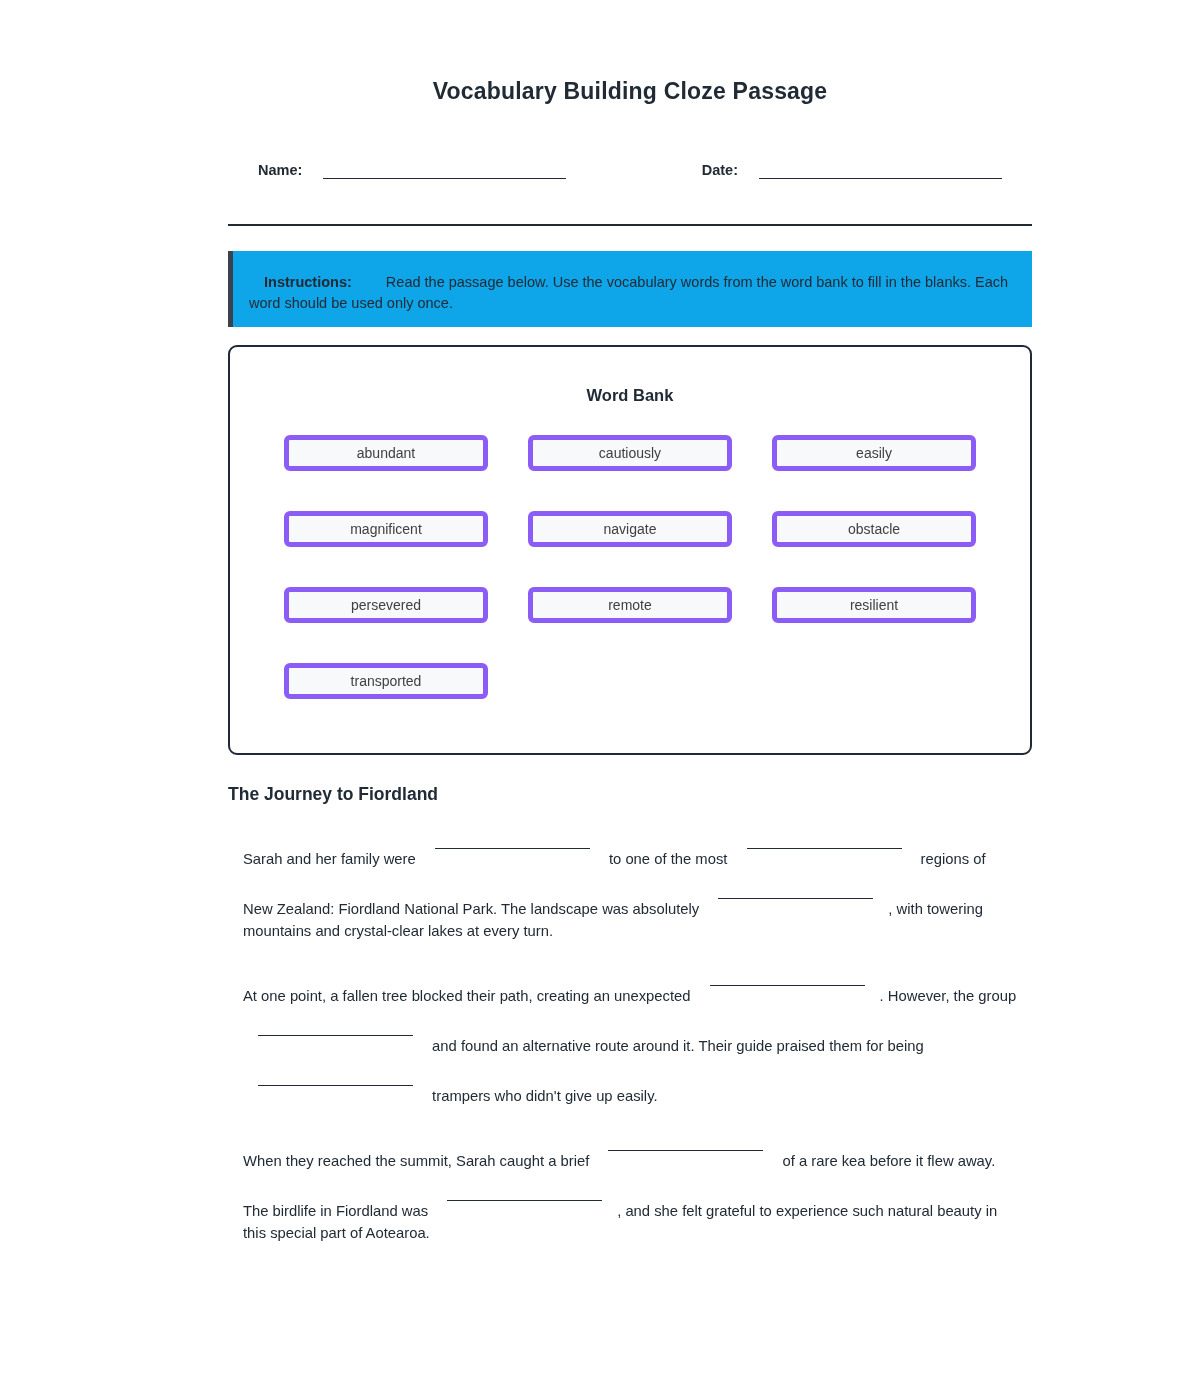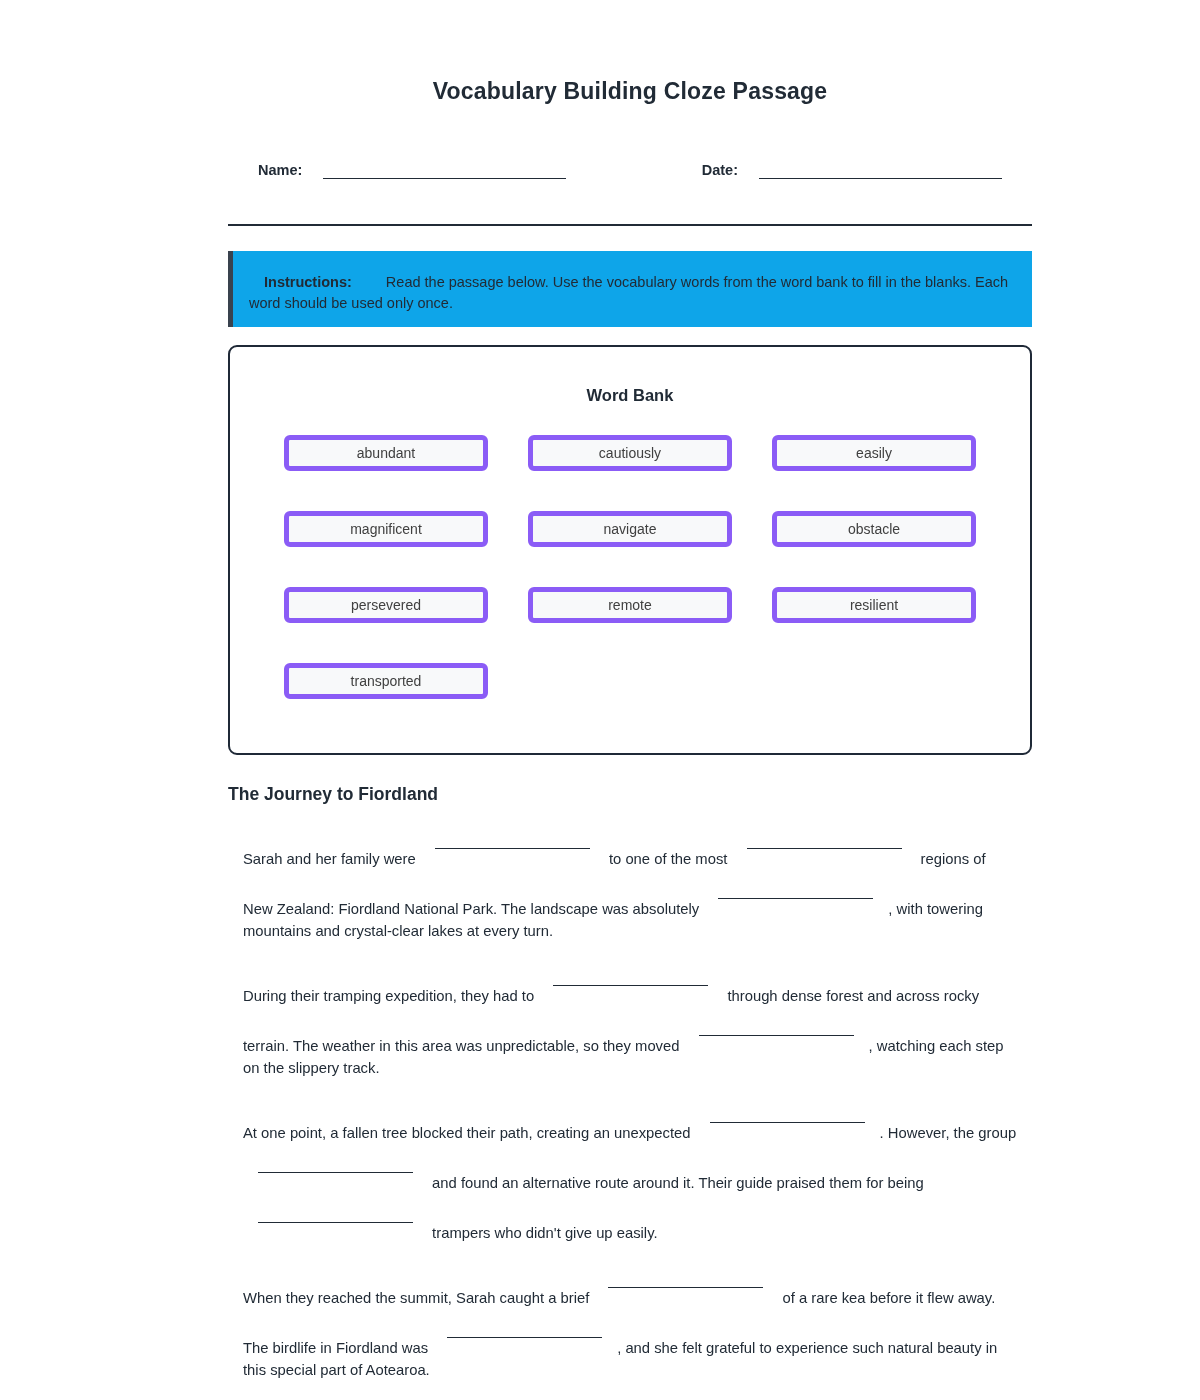--- a/index.html
+++ b/index.html
@@ -138,18 +138,17 @@
         <div class="chip">remote</div>
         <div class="chip">resilient</div>
         <div class="chip">transported</div>
       </div>
   </div>
 
   <h3 class="passage-heading">The Journey to Fiordland</h3>
 
   <div id="passage">
       <p class="para">Sarah and her family were <span class="blank"></span> to one of the most <span class="blank"></span> regions of New Zealand: Fiordland National Park. The landscape was absolutely <span class="blank"></span>, with towering mountains and crystal-clear lakes at every turn.</p>
-      <p class="para">During their tramping expedition, they had to <span class="blank"></span> through dense forest and across rocky terrain. The weather in this area was unpredictable, so they moved <span class="blank"></span>, watching each step on the slippery track.</p>
       <p class="para">At one point, a fallen tree blocked their path, creating an unexpected <span class="blank"></span>. However, the group <span class="blank"></span> and found an alternative route around it. Their guide praised them for being <span class="blank"></span> trampers who didn't give up easily.</p>
       <p class="para">When they reached the summit, Sarah caught a brief <span class="blank"></span> of a rare kea before it flew away. The birdlife in Fiordland was <span class="blank"></span>, and she felt grateful to experience such natural beauty in this special part of Aotearoa.</p>
     </div>
 
 </div>
 
 </body></html>

